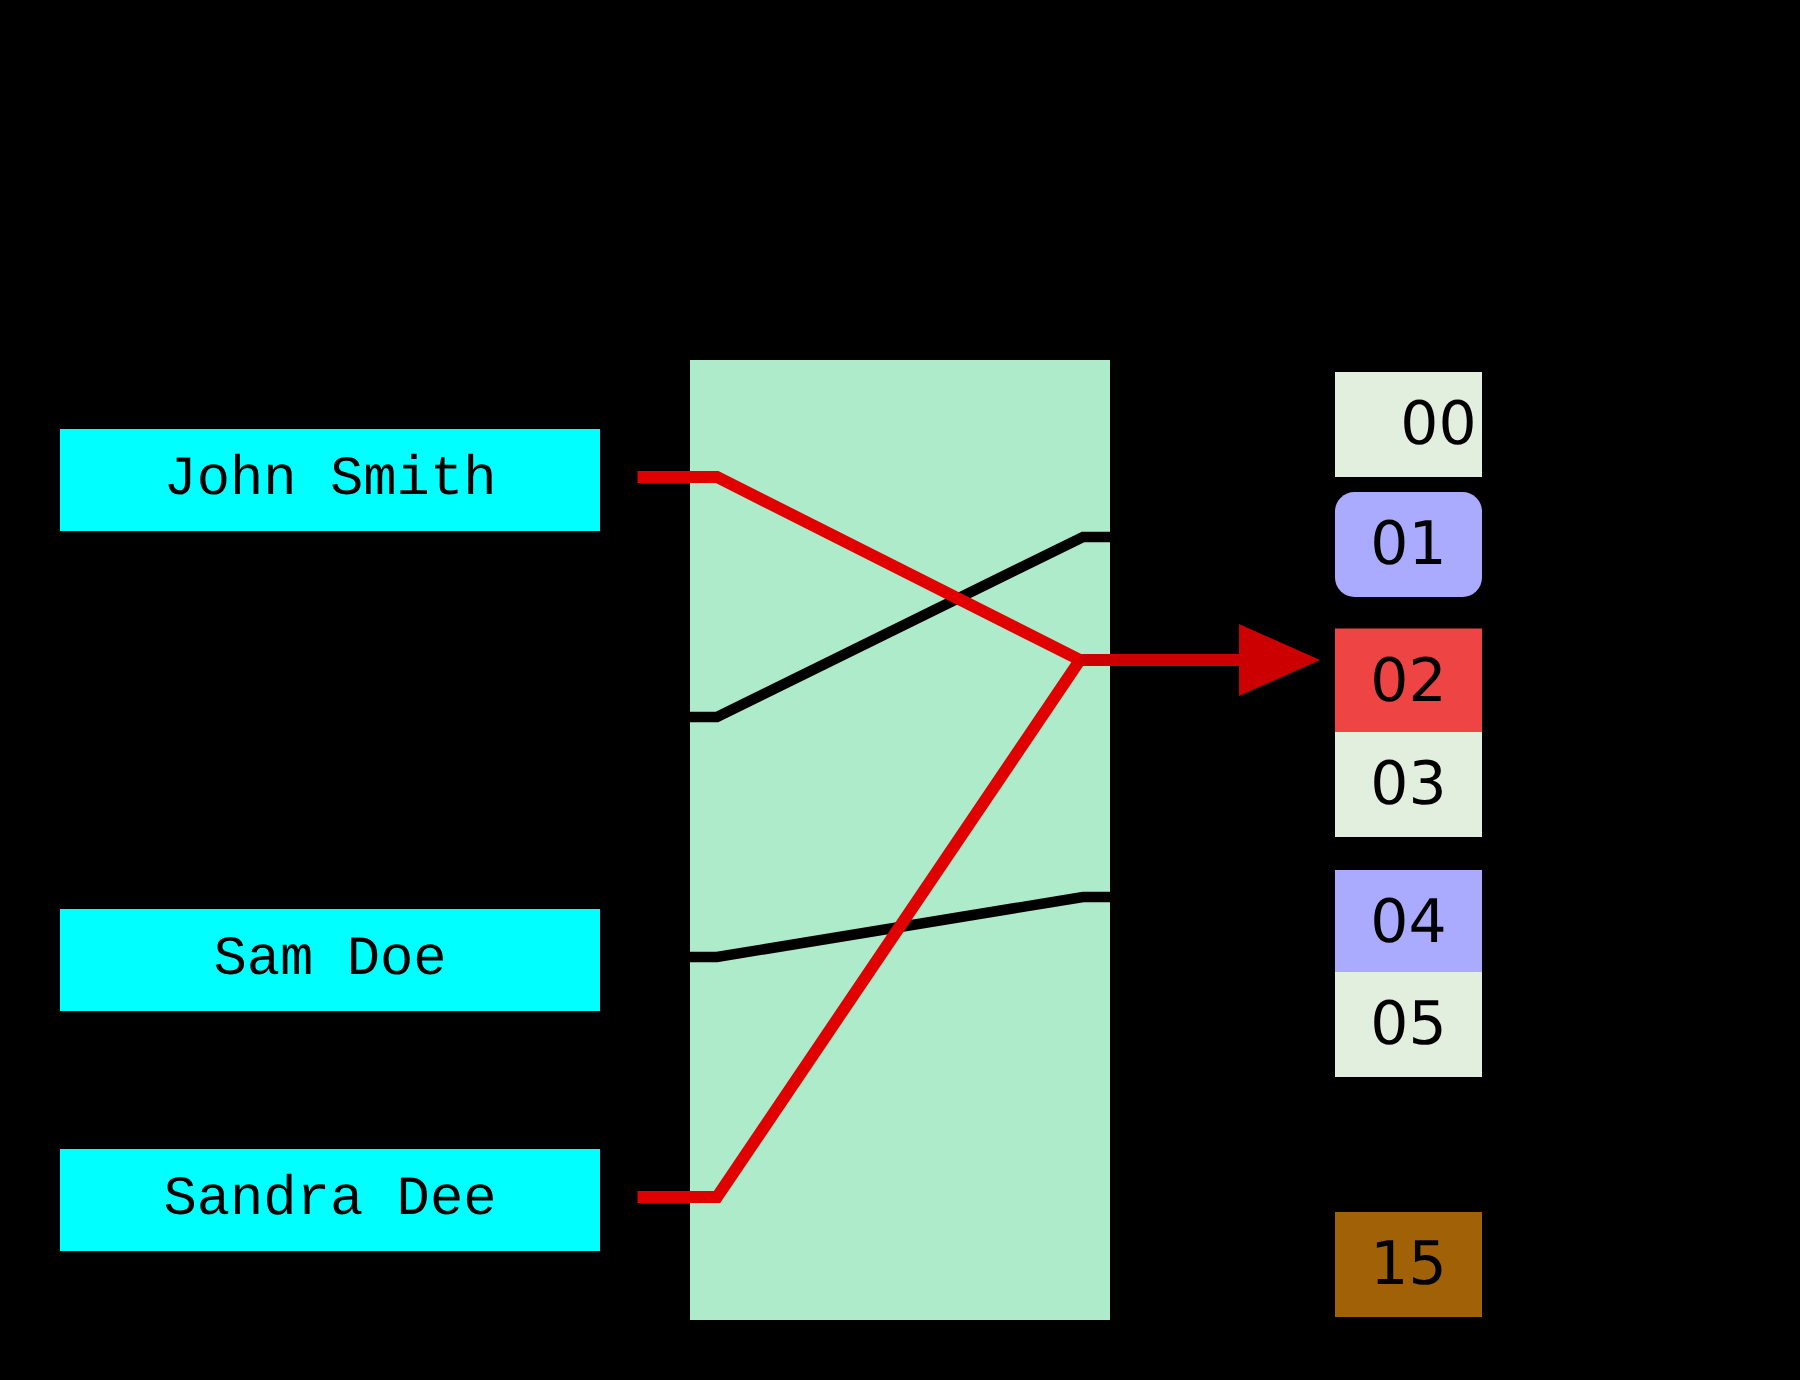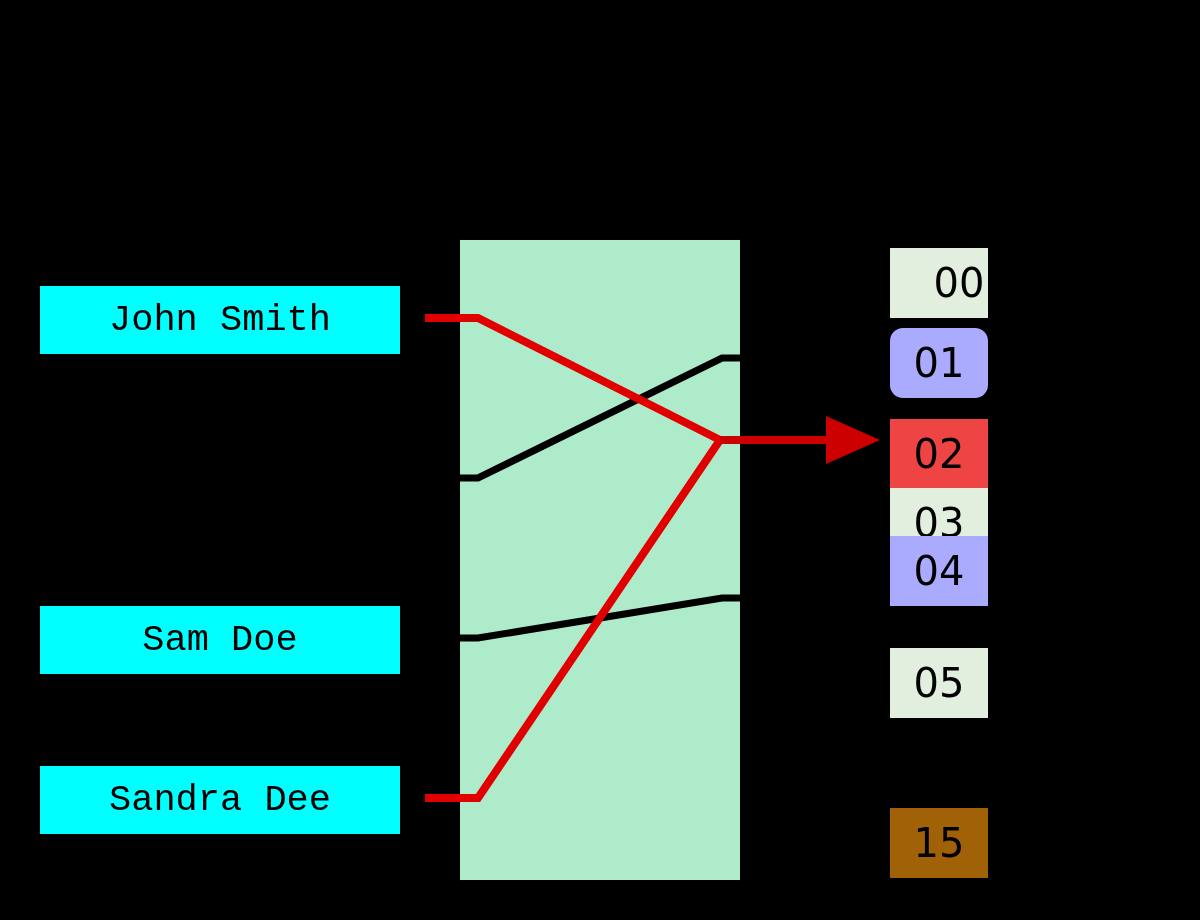--- a/index.html
+++ b/index.html
@@ -115,21 +115,21 @@
   </div>
   <div class="slot filled" id="slot-1" style="top: 328px; background: rgb(170, 170, 255); border-radius: 13px;">
     <span class="slot-label">01</span>
   </div>
   <div class="slot target" id="slot-2" style="top: 408px; background: rgb(238, 68, 68); margin-top: 11px;">
     <span class="slot-label">02</span>
   </div>
   <div class="slot empty" id="slot-3" style="top: 488px; background: rgb(226, 238, 222);">
     <span class="slot-label">03</span>
   </div>
-  <div class="slot filled" id="slot-4" style="top: 536px; background: rgb(170, 170, 255);">
+  <div class="slot filled" id="slot-4" style="top: 580px; background: rgb(170, 170, 255);">
     <span class="slot-label">04</span>
   </div>
   <div class="slot empty" id="slot-5" style="top: 648px; background: rgb(226, 238, 222);">
     <span class="slot-label">05</span>
   </div>
   <div class="slot empty" id="slot-6" style="top: 808px; background: #a16207;">
     <span class="slot-label">15</span>
   </div>
 
 </div>

